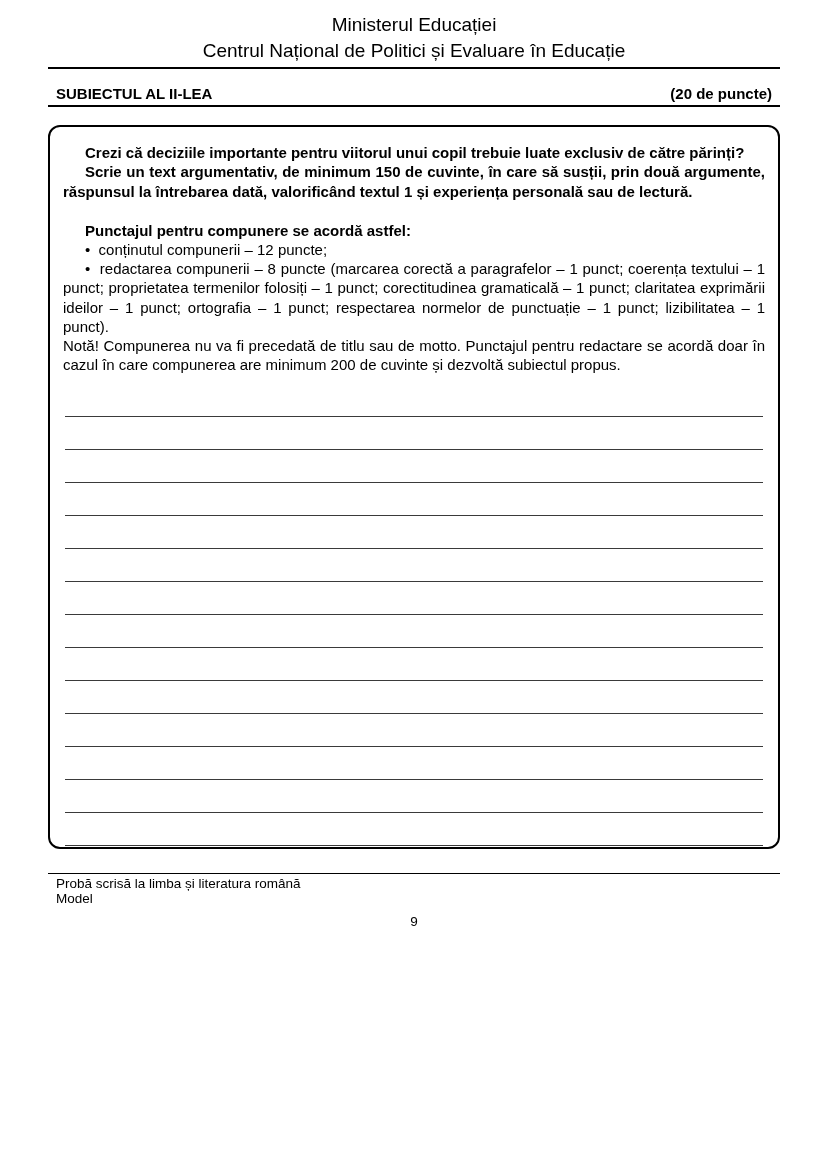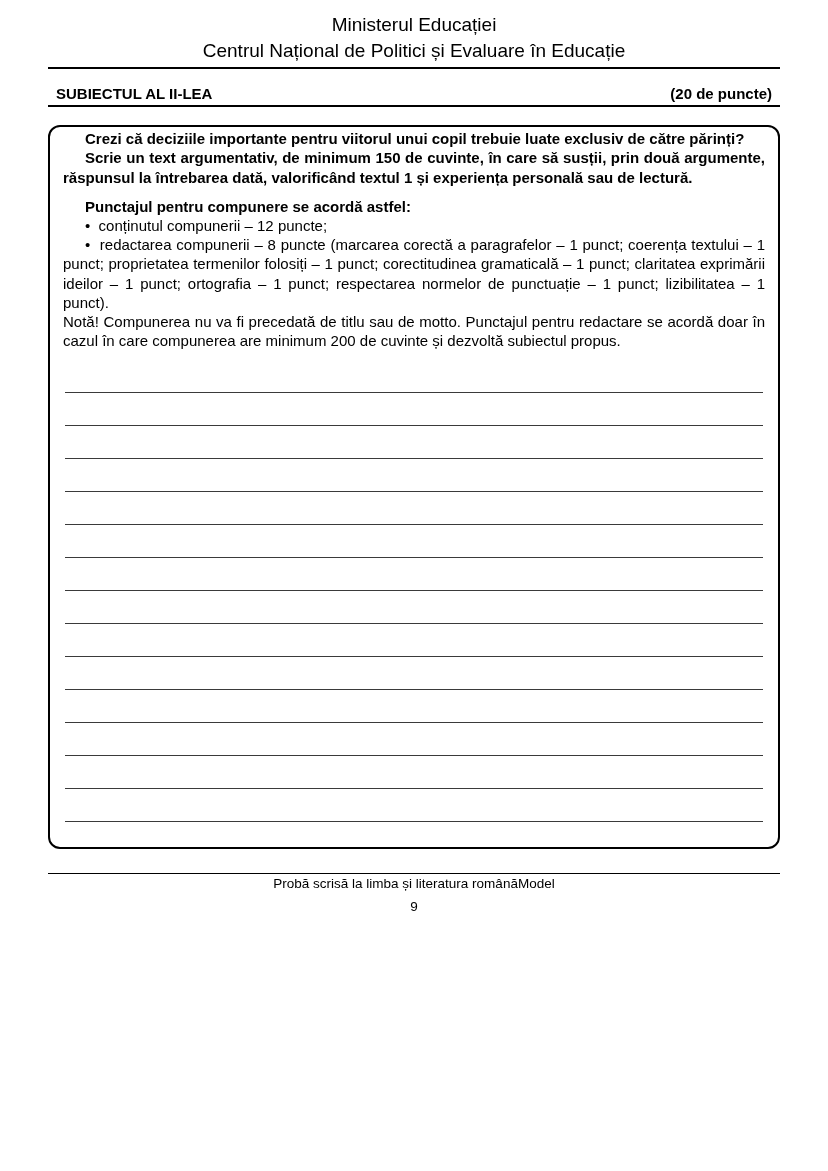--- a/index.html
+++ b/index.html
@@ -33,37 +33,37 @@
     font-size: 15px;
     margin-top: 16px;
     padding: 0 8px 3px 8px;
     border-bottom: 2px solid #000;
   }
   
   .task-box {
     margin-top: 18px;
     border: 2px solid #000;
     border-radius: 12px;
-    padding: 2px 13px 16px 13px;
+    padding: 16px 13px 16px 13px;
     height: 724px;
     overflow: hidden;
   }
   .task-box p {
     font-size: 15px;
     line-height: 1.28;
     text-align: justify;
   }
   .prompt-p {
     font-weight: bold;
     text-indent: 22px;
   }
   .scoring-heading {
     font-weight: bold;
     text-indent: 22px;
-    margin-top: 10px;
+    margin-top: 20px;
   }
   .bullet-p {
     text-indent: 22px;
   }
   .note-p {
     text-indent: 0;
   }
   .note-label {
     font-weight: normal;
   }
@@ -75,22 +75,23 @@
   .wline {
     height: 33px;
     border-bottom: 1px solid #3a3a3a;
   }
   
   .doc-footer {
     margin-top: 24px;
     border-top: 1.5px solid #000;
     padding: 2px 8px 0 8px;
     display: flex;
-    justify-content: center;
+    justify-content: flex-end;
     font-size: 13.5px;
+    flex-direction: column;
   }
   .page-number {
     text-align: center;
     font-size: 13.5px;
     margin-top: 8px;
   }
 </style>
 </head>
 <body>
 

